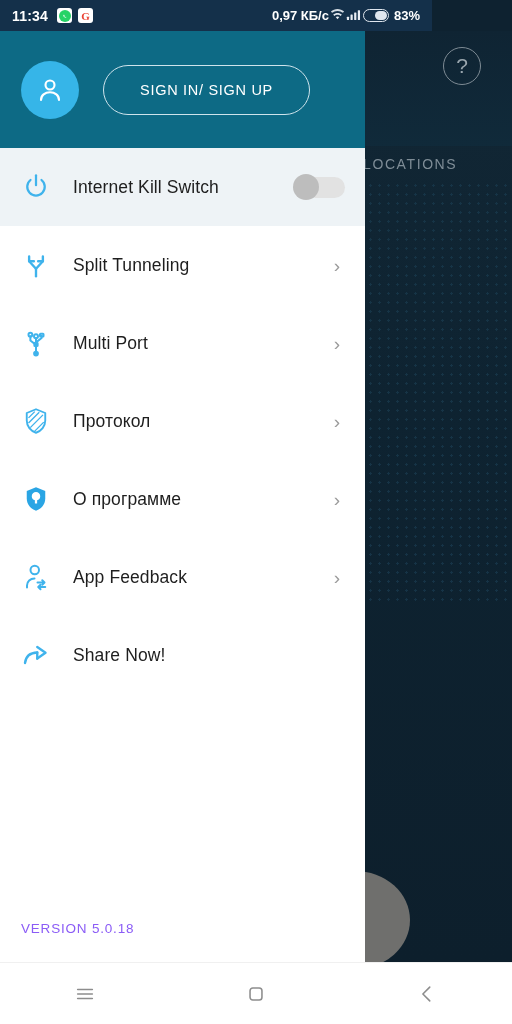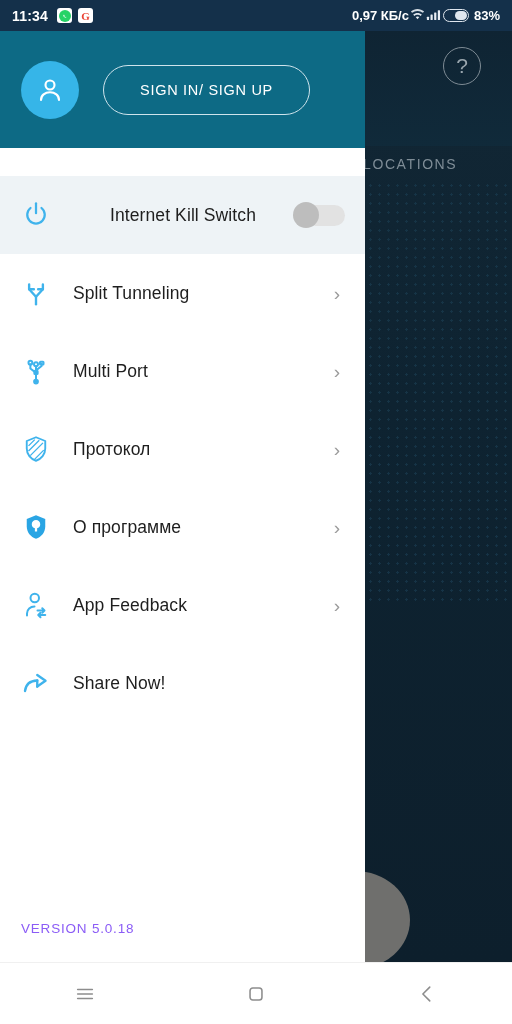--- a/index.html
+++ b/index.html
@@ -7,21 +7,21 @@
   body {
     font-family:"Liberation Sans", sans-serif;
     background:#0e2230;
     overflow:hidden;
     position:relative;
   }
   #app { position:absolute; inset:0; width:512px; height:1024px; overflow:hidden; }
 
   
   .statusbar{
-    position:absolute; top:0; left:0; width:512px; height:31px;
+    position:absolute; top:0; left:0; width:432px; height:31px;
     background:#14304a; display:flex; align-items:center;
     padding:0 12px; color:#ffffff; z-index:60;
   }
   .sb-clock{ font-size:14px; font-weight:bold; letter-spacing:.2px; }
   .sb-left-icons{ display:flex; align-items:center; gap:6px; margin-left:9px; }
   .sb-appicon{ width:15px; height:15px; border-radius:3px; display:flex;
     align-items:center; justify-content:center; font-size:10px; font-weight:bold; }
   .sb-wa{ background:#ffffff; }
   .sb-wa .glyph{ width:12px;height:12px;border-radius:50%;background:#25d366;
     display:flex;align-items:center;justify-content:center; }
@@ -60,21 +60,21 @@
     font-size:14px; letter-spacing:1.6px;
   }
   .connect-orb{
     position:absolute; top:840px; left:300px; width:110px; height:98px;
     border-radius:50%; background:#6f6f6d;
   }
 
   
   .drawer{
     position:absolute; top:31px; left:0; width:365px; height:931px;
-    background:#ffffff; z-index:30; display:flex; flex-direction:column;gap:28px;
+    background:#ffffff; z-index:30; display:flex; flex-direction:column;
   }
   .drawer-header{
     height:117px; background:#0d6a85; display:flex; align-items:center;
     padding-left:21px; flex-shrink:0;
   }
   .avatar{
     width:58px; height:58px; border-radius:50%; background:#36b5e8;
     display:flex; align-items:center; justify-content:center; flex-shrink:0;
   }
   .avatar svg{ width:30px; height:30px; }
@@ -84,21 +84,21 @@
     font-size:14.5px; letter-spacing:.7px;
     display:flex; align-items:center; justify-content:center;
     font-family:"Liberation Sans", sans-serif;
   }
 
   .menu{ flex:1; display:flex; flex-direction:column; padding-top:0; }
   .menu-row{
     height:78px; display:flex; align-items:center; padding:0 20px 0 21px;
     position:relative; background:#ffffff;
   }
-  .menu-row.highlighted{ background:#eef3f6;text-align:center; }
+  .menu-row.highlighted{ background:#eef3f6; }
   .row-icon{ width:44px; display:flex; align-items:center; justify-content:flex-start; flex-shrink:0; }
   .row-icon svg{ width:30px; height:30px; display:block; }
   .row-label{
     flex:1; font-size:17.5px; color:#1e1e1e; margin-left:8px;
     letter-spacing:.1px;
   }
   .chevron{ color:#9b9b9b; font-size:19px; line-height:1; padding-right:5px; }
 
   .toggle{
     width:52px; height:22px; position:relative; display:flex; align-items:center;

